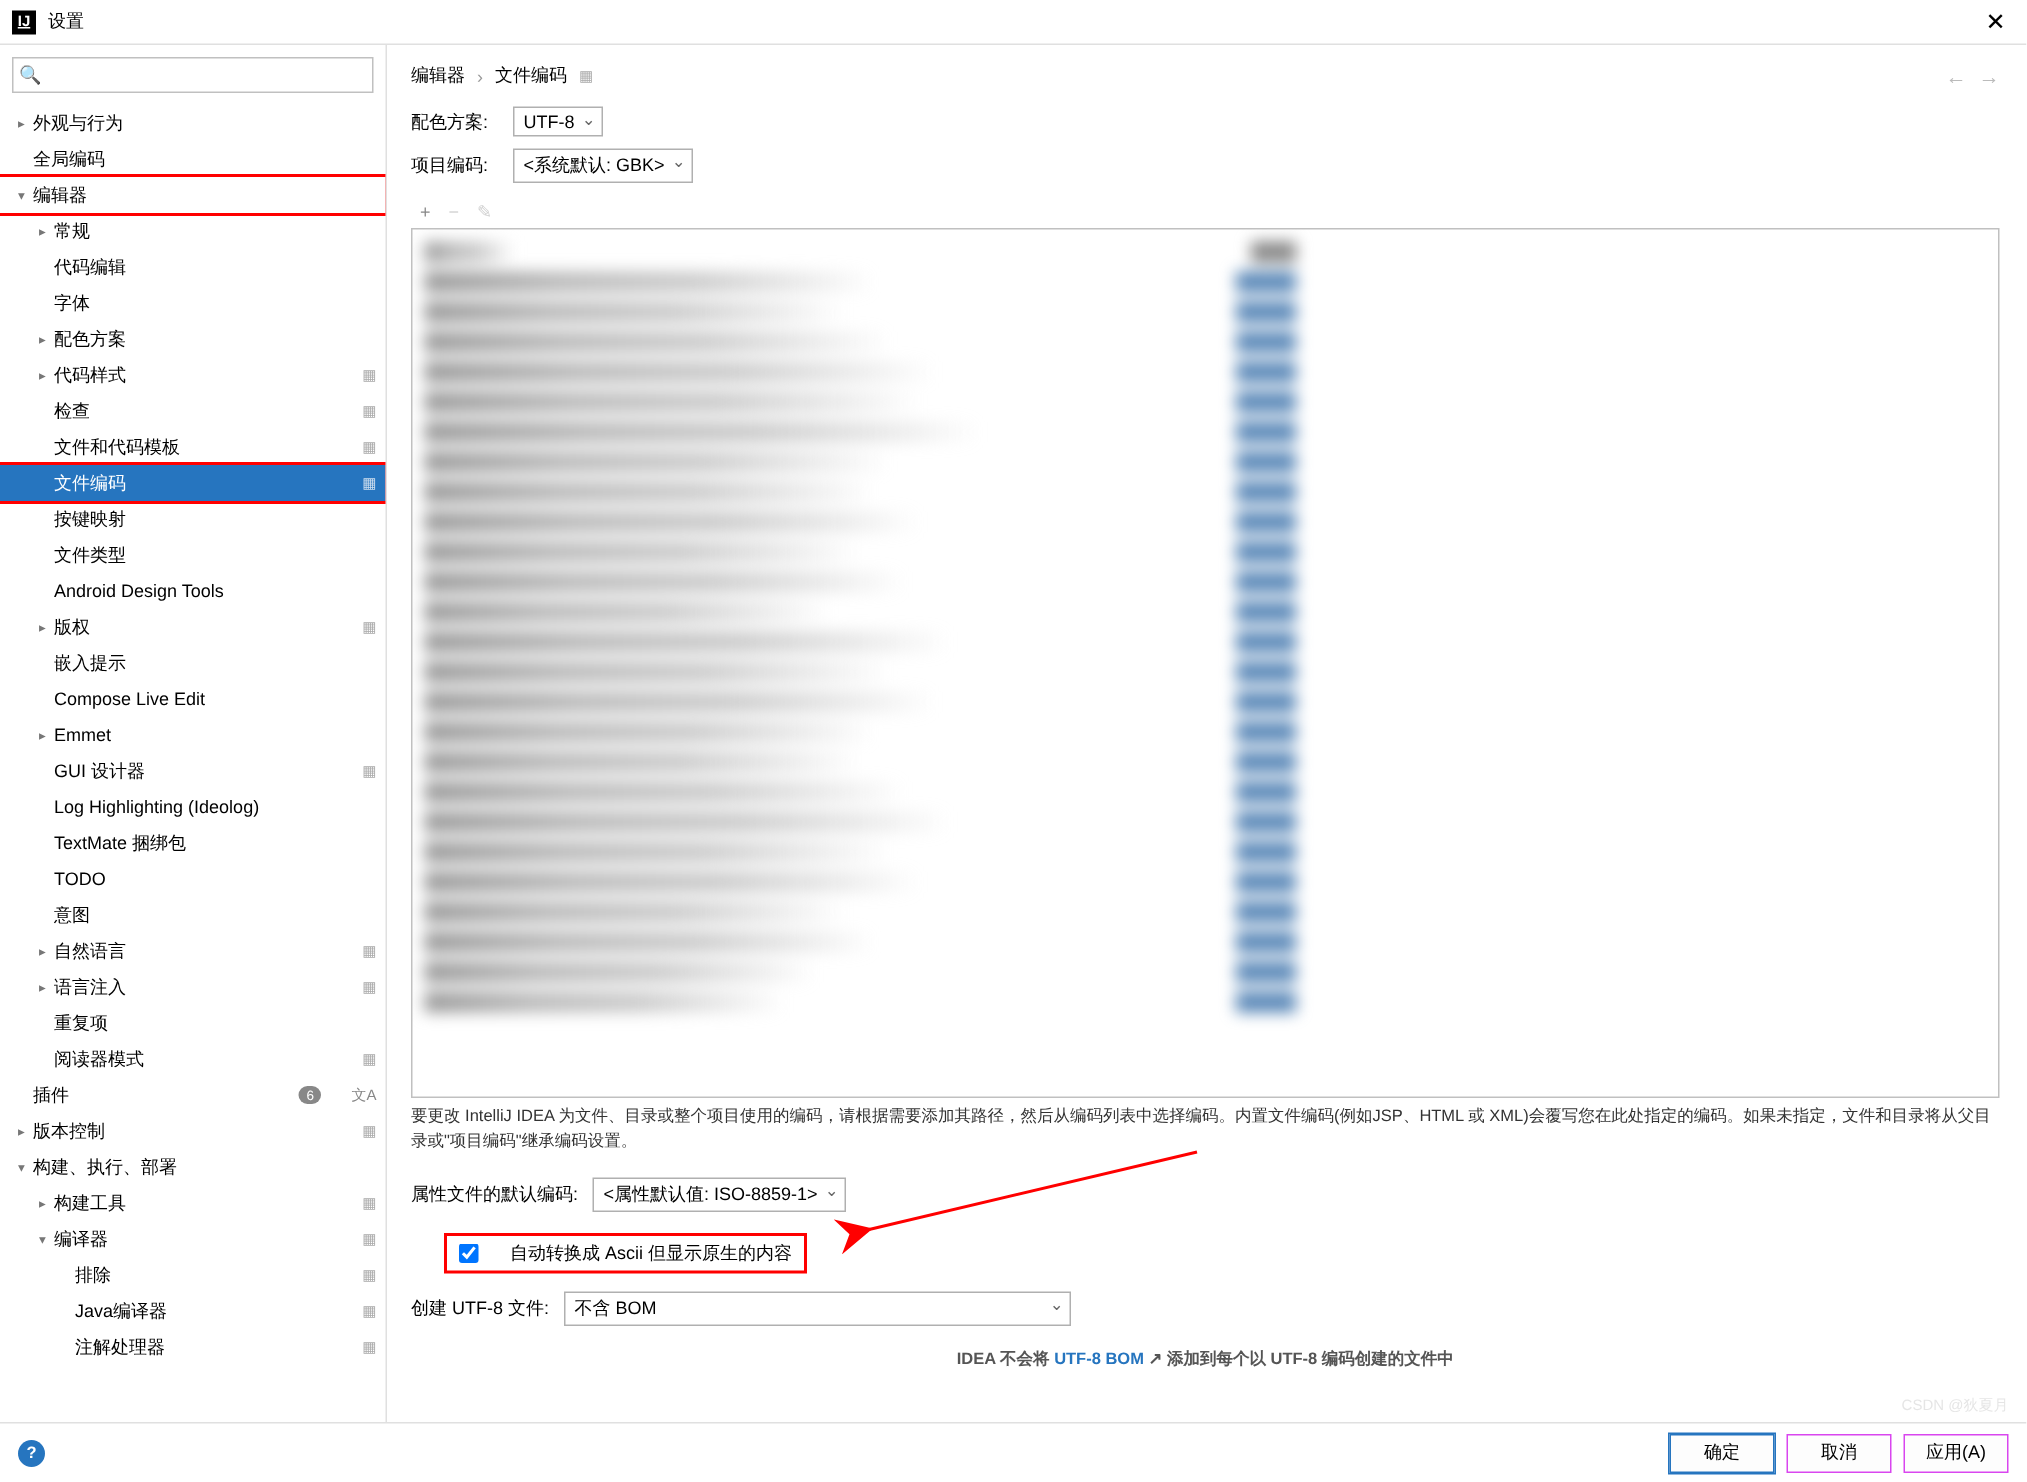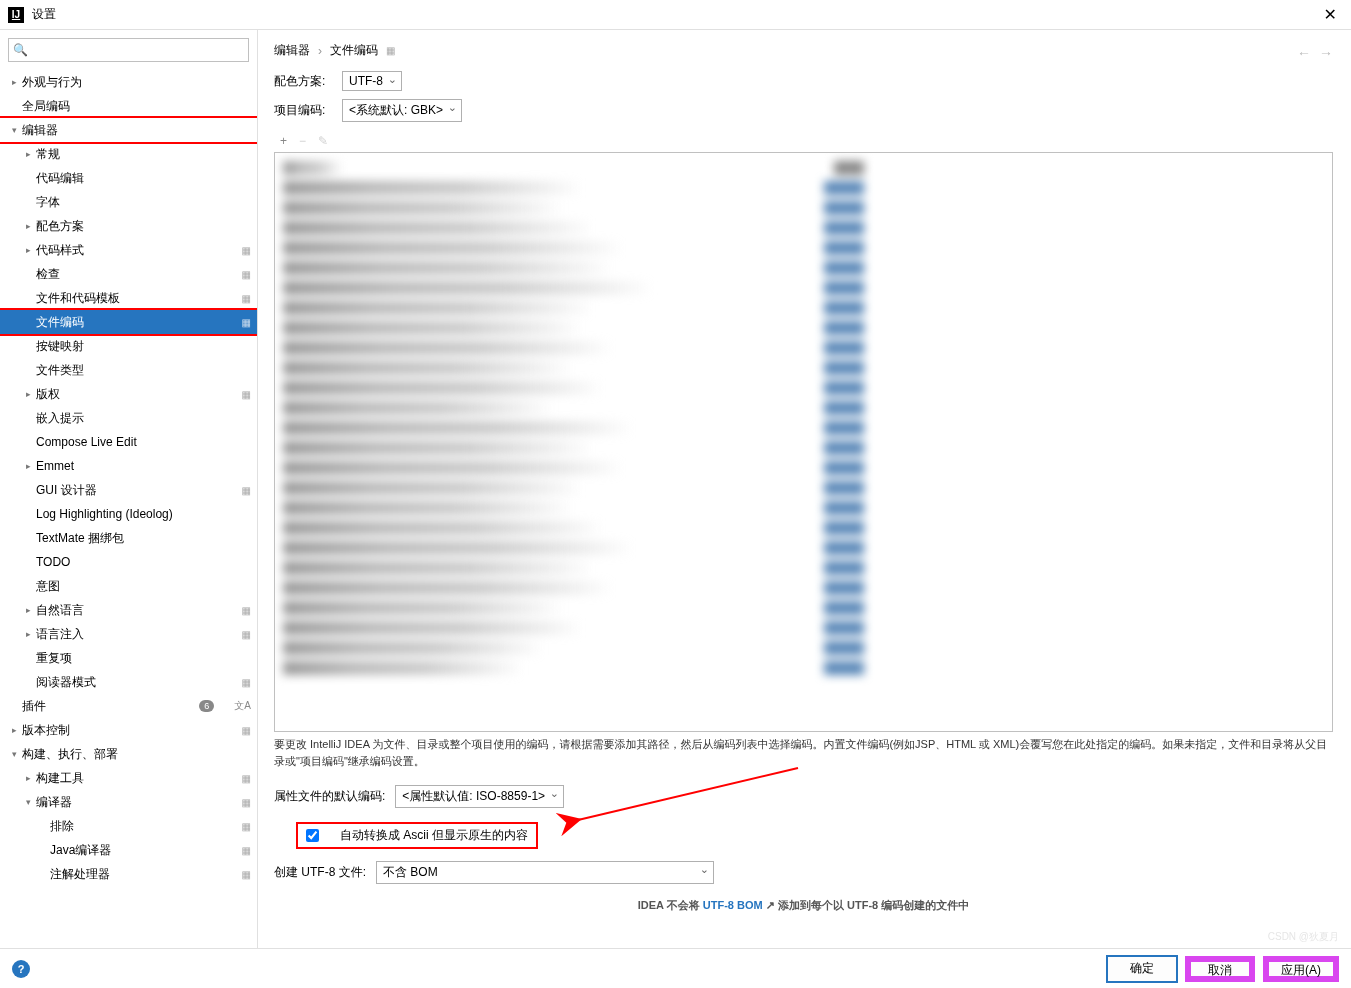--- a/index.html
+++ b/index.html
@@ -43,21 +43,21 @@
 .blur-row .c2 { margin-left: auto; margin-right: 460px; width: 40px; height: 14px; background: #5a88b8; }
 .desc { font-size: 11px; color: #333; line-height: 1.5; margin-bottom: 16px; }
 .checkbox-box { display: inline-flex; align-items: center; gap: 21px; padding: 3px 8px; }
 .checkbox-box.red-box { outline: 2px solid red; }
 .checkbox-box input { width: 13px; height: 13px; }
 .hint { font-size: 11px; color: #555; text-align: center; margin-top: 6px; font-weight: bold; }
 .hint a { color: #2675bf; text-decoration: none; }
 .footer { height: 40px; border-top: 1px solid #e0e0e0; display: flex; align-items: center; padding: 0 12px; gap: 8px; }
 .footer .help { width: 18px; height: 18px; border-radius: 50%; background: #2675bf; color: #fff; display: flex; align-items: center; justify-content: center; font-size: 11px; font-weight: bold; }
 .footer .spacer { flex: 1; }
-.btn { min-width: 70px; height: 26px; border: 6px solid #d946ef; background: #fdfdfd; cursor: pointer; padding: 0 12px; font-size: 12px; }
+.btn { min-width: 70px; height: 26px; border: 1px solid #d946ef; background: #fdfdfd; cursor: pointer; padding: 0 12px; font-size: 12px; }
 .btn.primary { border: 1px solid #2675bf; outline: 1px solid #2675bf; }
 svg.arrow-svg { position: absolute; top: 0; left: 0; pointer-events: none; }
 .watermark { position: absolute; right: 12px; bottom: 44px; color: #ccc; font-size: 10px; opacity: 0.5; }
 </style>
 </head>
 <body>
 
 <div class="titlebar">
   <div class="logo">IJ</div>
   <span>设置</span>
@@ -119,20 +119,24 @@
           <span>文件编码</span>
           <span class="gear">▦</span>
         </div>
         <div class="tree-item lvl1">
           <span class="arrow"></span>
           <span>按键映射</span>
         </div>
         <div class="tree-item lvl1">
           <span class="arrow"></span>
           <span>文件类型</span>
+        </div>
+        <div class="tree-item lvl1">
+          <span class="arrow"></span>
+          <span>Android Design Tools</span>
         </div>
         <div class="tree-item lvl1">
           <span class="arrow">▸</span>
           <span>版权</span>
           <span class="gear">▦</span>
         </div>
         <div class="tree-item lvl1">
           <span class="arrow"></span>
           <span>嵌入提示</span>
         </div>

